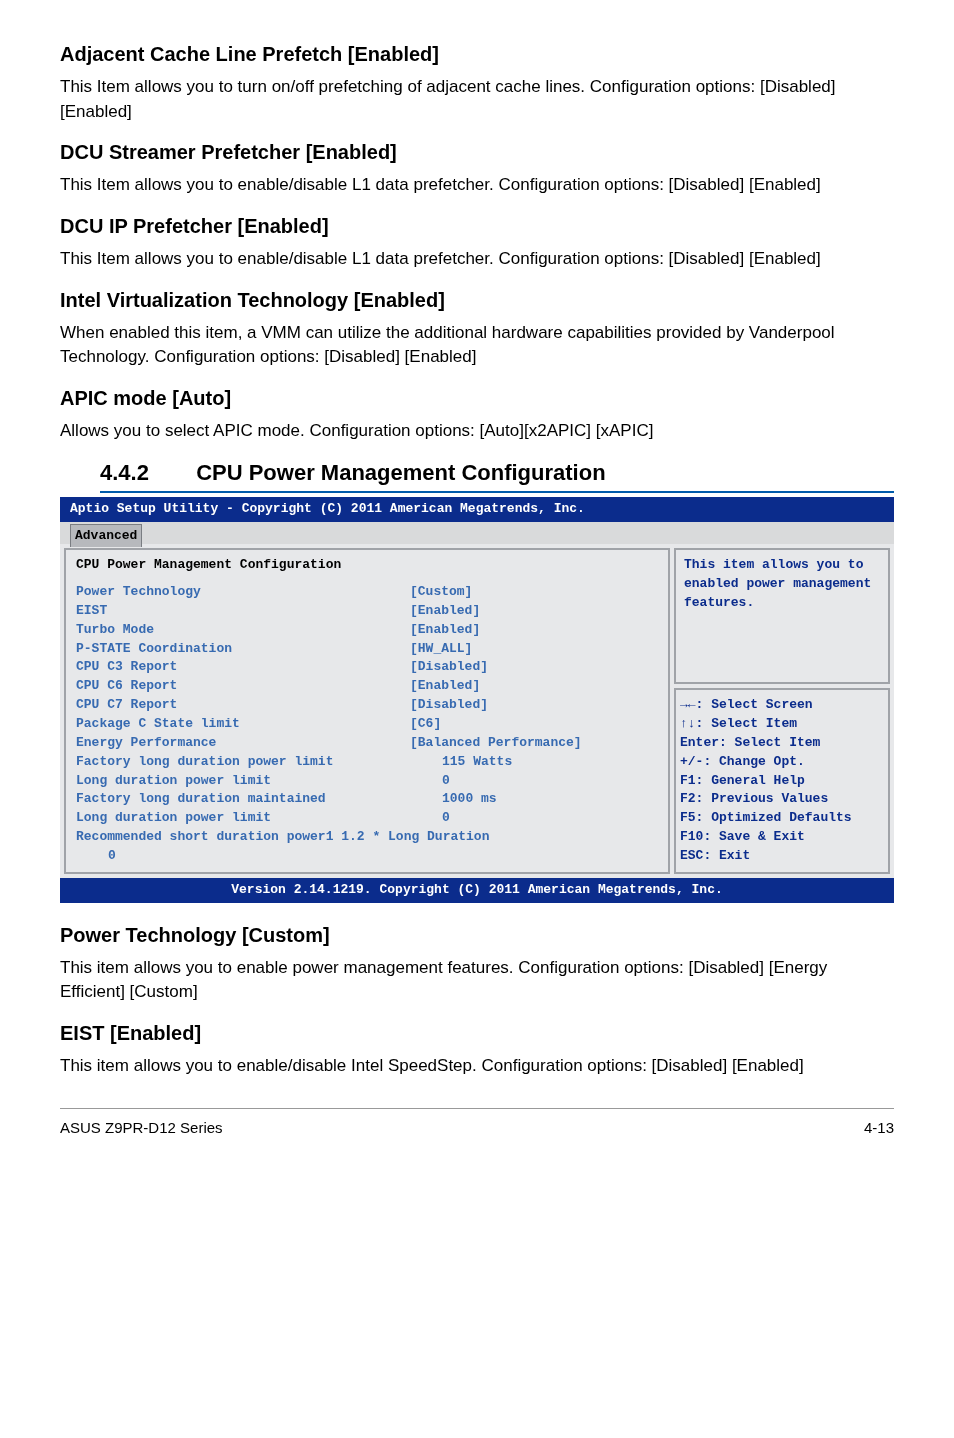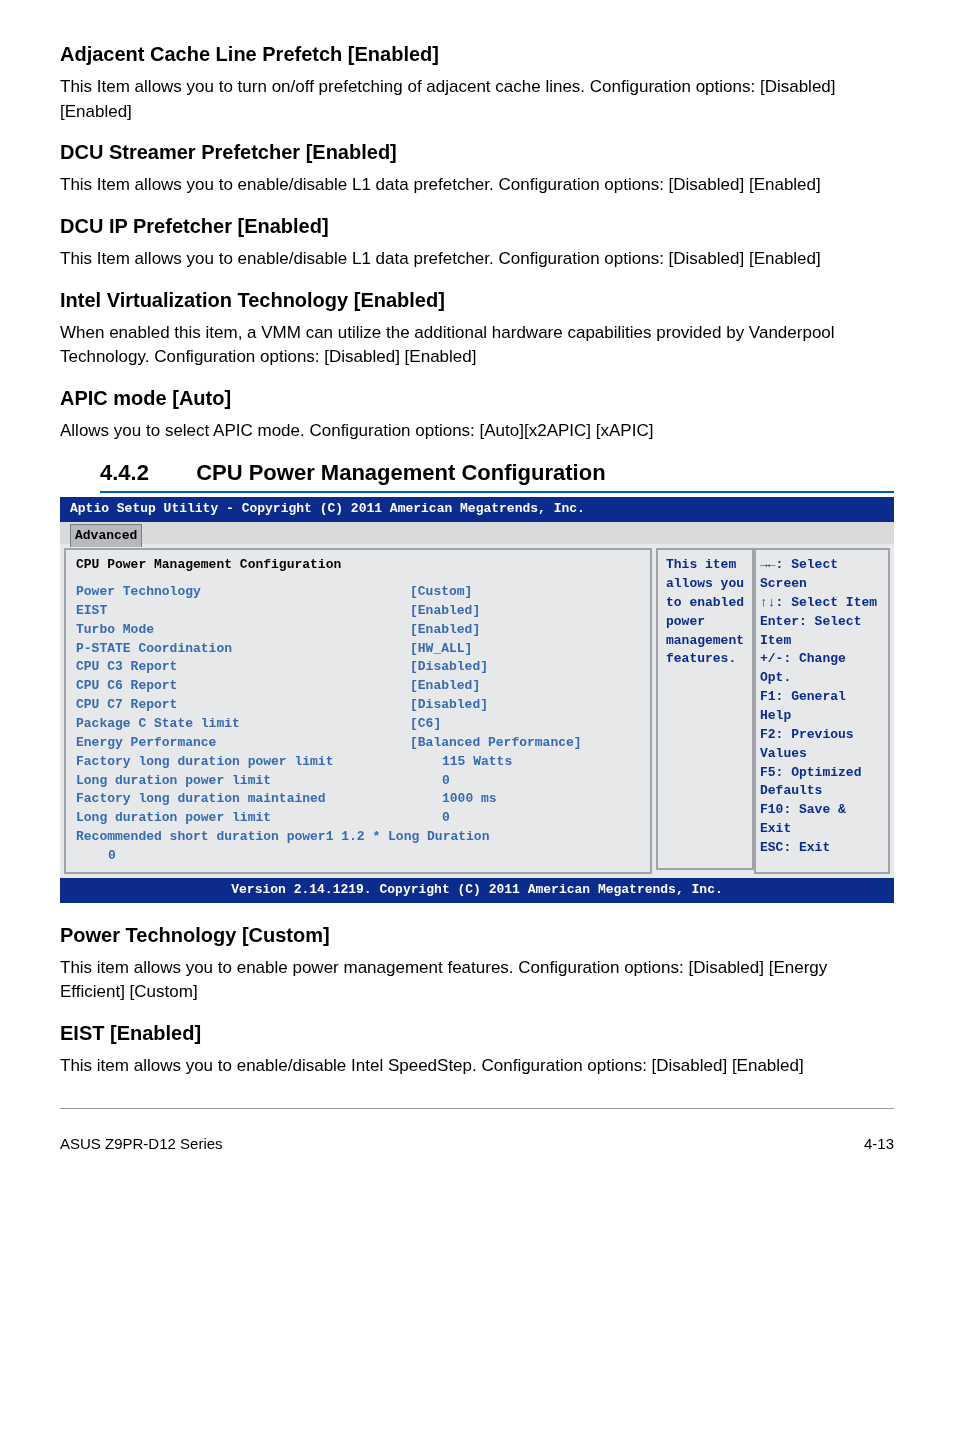--- a/index.html
+++ b/index.html
@@ -71,24 +71,24 @@
     display: flex;
     background: #e7e8ea;
   }
   .bios-left {
     flex: 1;
     border: 2px solid #a0a3a8;
     margin: 4px;
     padding: 6px 10px;
   }
   .bios-right {
-    width: 234px;
+    width: 216px;
     margin: 4px 4px 4px 0;
     display: flex;
-    flex-direction: row;
+    flex-direction: column;
   }
   .bios-right .help {
     flex: 1;
     border: 2px solid #a0a3a8;
     padding: 6px 8px;
     color: #0b2c8c;
     margin-bottom: 4px;
   }
   .bios-right .keys {
     border: 2px solid #a0a3a8;
@@ -110,21 +110,21 @@
   .bios-footer {
     background: #0b2c8c;
     color: #fff;
     text-align: center;
     padding: 3px 0;
     font-weight: bold;
   }
   .footer-line {
     border-top: 1px solid #999;
     margin-top: 30px;
-    padding-top: 24px;
+    padding-top: 8px;
     display: flex;
     justify-content: space-between;
     font-size: 15px;
     gap: 29px;
   }
 </style>
 </head>
 <body>
 
 <h3 class="heading">Adjacent Cache Line Prefetch [Enabled]</h3>

